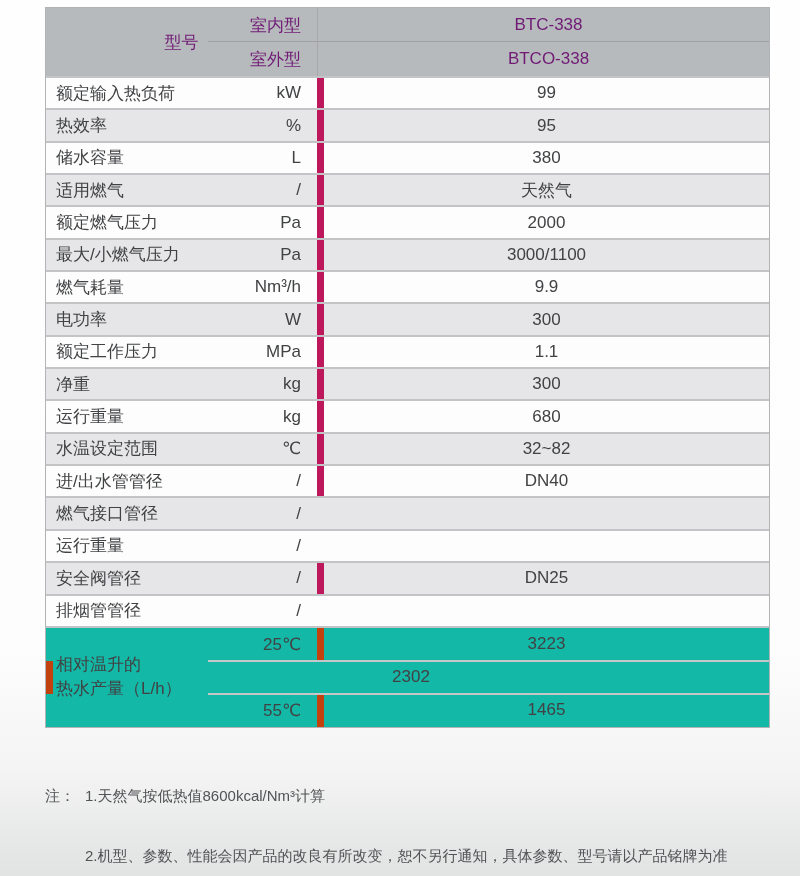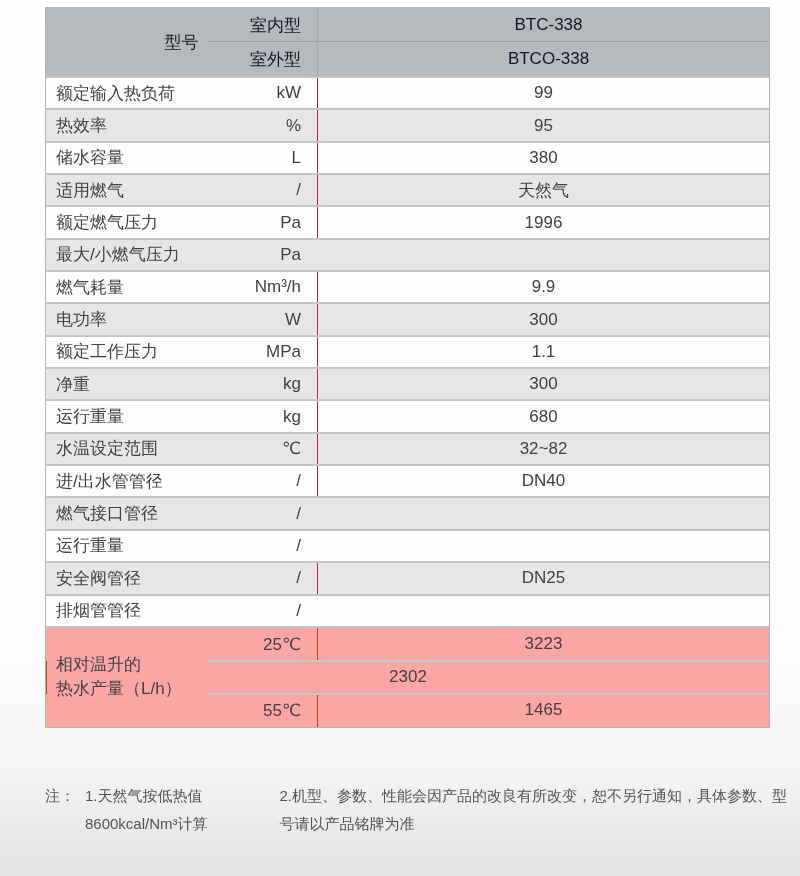--- a/index.html
+++ b/index.html
@@ -20,21 +20,21 @@
     left:45px; top:7px;
     width:725px;
     border:1px solid #b2b3b5;
     background:#fdfdfd;
   }
   
   .thead {
     position:relative;
     height:68px;
     background:#b7babd;
-    color:#0f172a;
+    color:#701a75;
   }
   .model-cell {
     position:absolute;
     left:0; top:0; width:271px; height:100%;
     display:flex; align-items:center; justify-content:center;
     font-size:17px;
   }
   .hrow {
     position:relative;
     height:34px;
@@ -69,28 +69,28 @@
   }
   .row:nth-child(odd)  { background:#fdfdfd; }
   .row:nth-child(even) { background:#e6e6e8; }
   .row .labelunit {
     width:271px;
     display:flex; align-items:center; justify-content:space-between;
     padding-left:10px; padding-right:16px;
   }
   .row .value {
     flex:1;
-    border-left:1px solid #be185d;
+    border-left:7px solid #be185d;
     display:flex; align-items:center; justify-content:center;
   }
   
   .hw-block {
     position:relative;
     border-top:2px solid #c3c4c6;
-    background:#fca5a5;
+    background:#14b8a6;
   }
   .hw-label {
     position:absolute;
     left:0; top:0; width:162px; height:100%;
     display:flex; flex-direction:column; justify-content:center;
     padding-left:10px;
     font-size:17px;
     line-height:24px;
     white-space:nowrap;
   }
@@ -107,34 +107,34 @@
     height:2px;
     background:#c6c7c9;
   }
   .hw-row .temp {
     width:271px;
     display:flex; align-items:center; justify-content:flex-end;
     padding-right:16px;
   }
   .hw-row .value {
     flex:1;
-    border-left:1px solid #c2410c;
+    border-left:7px solid #c2410c;
     display:flex; align-items:center; justify-content:center;
   }
   
   .notes {
     position:absolute;
     left:45px; top:782px;
     display:flex;
     font-size:15px;
     color:#525356;
     line-height:28px;
   }
   .notes .prefix { margin-right:10px; }
-  .notes .lines  { display:flex; flex-direction:row; }
+  .notes .lines  { display:flex; flex-direction:column;gap:32px; }
 </style>
 </head>
 <body>
 
 <div class="page">
 
   <div class="spec-table">
 
     <div class="thead">
       <div class="model-cell">型号</div>
@@ -175,27 +175,28 @@
             <span>适用燃气</span>
             <span>/</span>
           </div>
         <div class="value">天然气</div>
       </div>
       <div class="row">
         <div class="labelunit">
             <span>额定燃气压力</span>
             <span>Pa</span>
           </div>
-        <div class="value">1996</div>
+        <div class="value">2000</div>
       </div>
       <div class="row">
         <div class="labelunit">
             <span>最大/小燃气压力</span>
             <span>Pa</span>
           </div>
+        <div class="value">3000/1100</div>
       </div>
       <div class="row">
         <div class="labelunit">
             <span>燃气耗量</span>
             <span>Nm³/h</span>
           </div>
         <div class="value">9.9</div>
       </div>
       <div class="row">
         <div class="labelunit">

